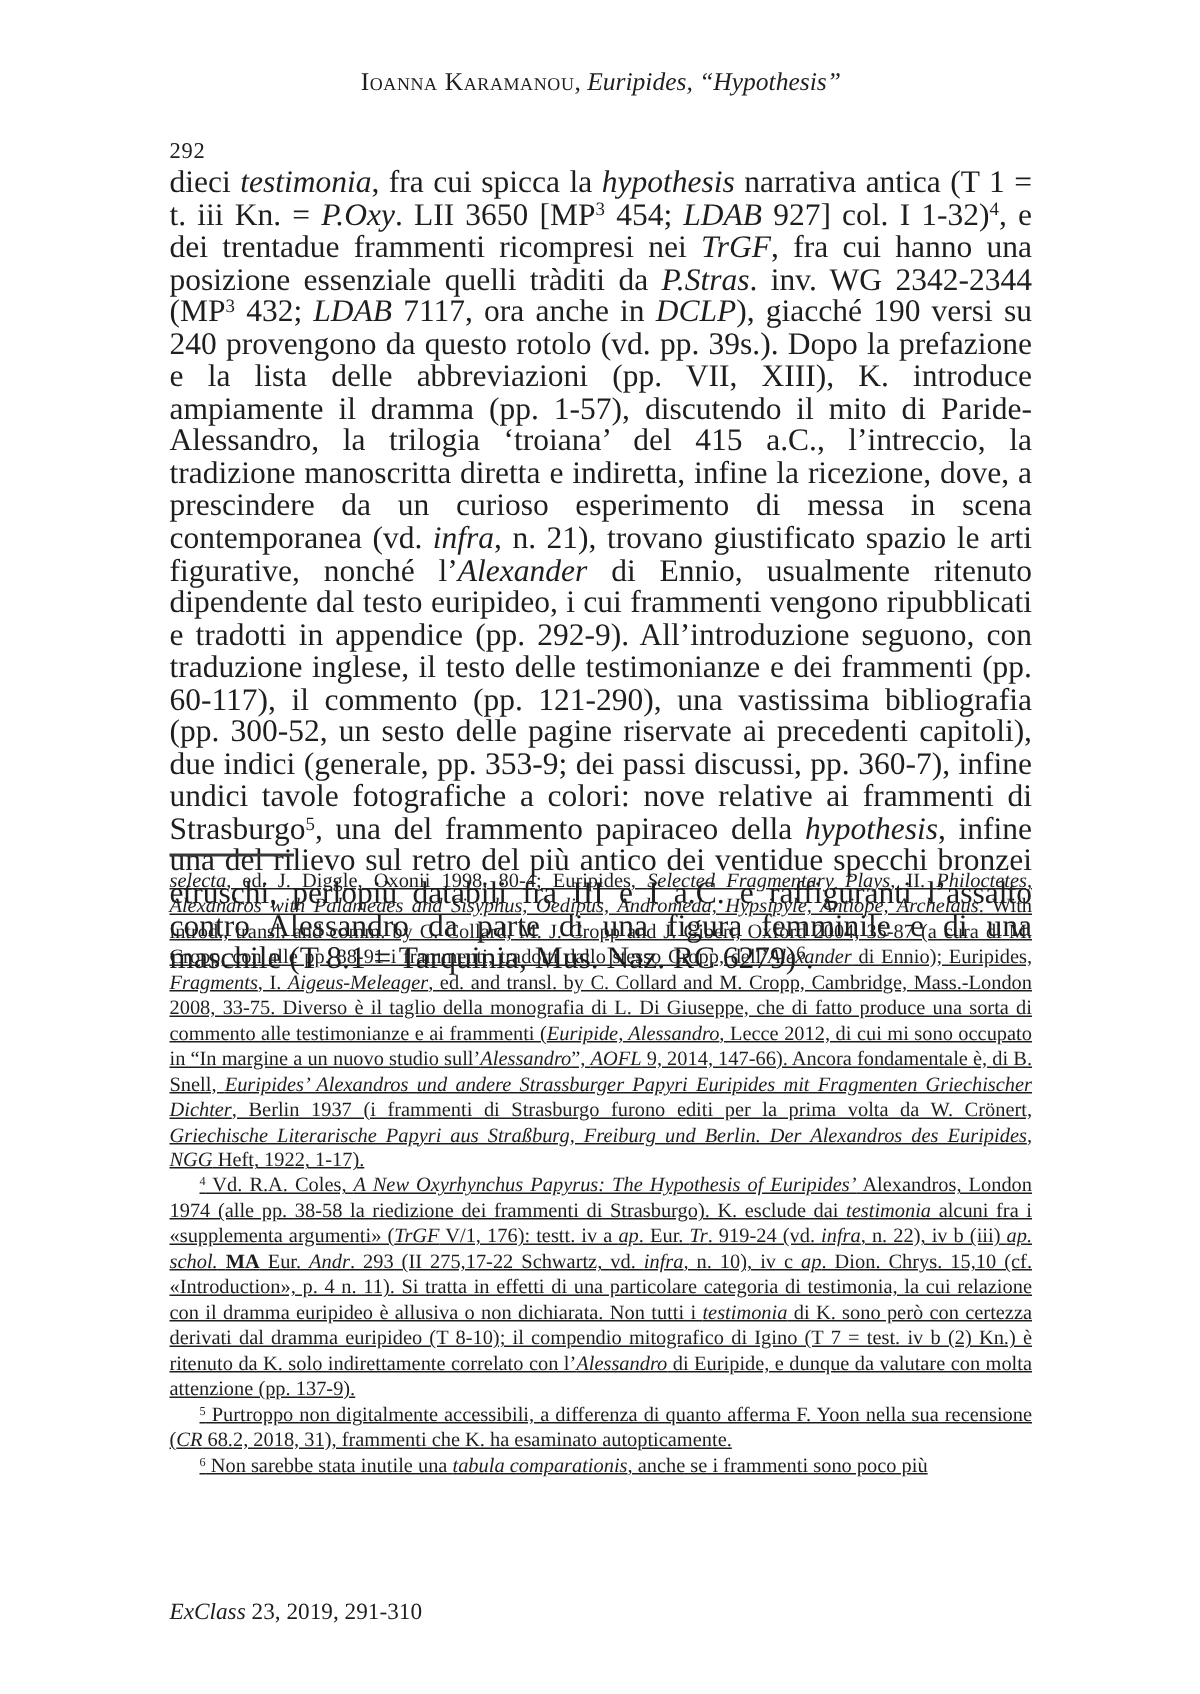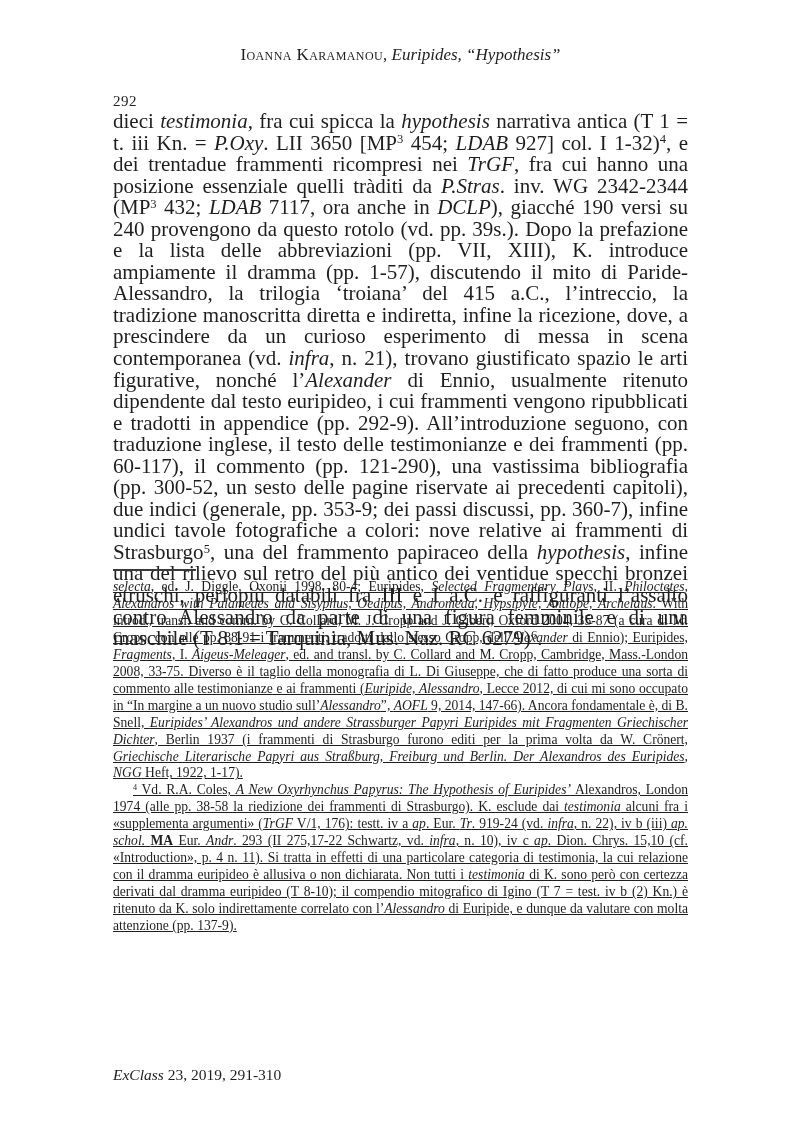--- a/index.html
+++ b/index.html
@@ -90,19 +90,21 @@
     </span>
   </div>
 
   <div class="body-paragraph">dieci <i>testimonia</i>, fra cui spicca la <i>hypothesis</i> narrativa antica (T 1 = t. iii Kn. = <i>P.Oxy</i>. LII 3650 [MP<sup>3</sup> 454; <i>LDAB</i> 927] col. I 1-32)<sup>4</sup>, e dei trentadue frammenti ricompresi nei <i>TrGF</i>, fra cui hanno una posizione essenziale quelli tràditi da <i>P.Stras</i>. inv. WG 2342-2344 (MP<sup>3</sup> 432; <i>LDAB</i> 7117, ora anche in <i>DCLP</i>), giacché 190 versi su 240 provengono da questo rotolo (vd. pp. 39s.). Dopo la prefazione e la lista delle abbreviazioni (pp. VII, XIII), K. introduce ampiamente il dramma (pp. 1-57), discutendo il mito di Paride-Alessandro, la trilogia ‘troiana’ del 415 a.C., l’intreccio, la tradizione manoscritta diretta e indiretta, infine la ricezione, dove, a prescindere da un curioso esperimento di messa in scena contemporanea (vd. <i>infra</i>, n. 21), trovano giustificato spazio le arti figurative, nonché l’<i>Alexander</i> di Ennio, usualmente ritenuto dipendente dal testo euripideo, i cui frammenti vengono ripubblicati e tradotti in appendice (pp. 292-9). All’introduzione seguono, con traduzione inglese, il testo delle testimonianze e dei frammenti (pp. 60-117), il commento (pp. 121-290), una vastissima bibliografia (pp. 300-52, un sesto delle pagine riservate ai precedenti capitoli), due indici (generale, pp. 353-9; dei passi discussi, pp. 360-7), infine undici tavole fotografiche a colori: nove relative ai frammenti di Strasburgo<sup>5</sup>, una del frammento papiraceo della <i>hypothesis</i>, infine una del rilievo sul retro del più antico dei ventidue specchi bronzei etruschi, perlopiù databili fra III e I a.C. e raffiguranti l’assalto contro Alessandro da parte di una figura femminile e di una maschile (T 8.1 = Tarquinia, Mus. Naz. RC 6279)<sup>6</sup>.</div>
 
   <div class="footnote-rule"></div>
 
   <div class="footnotes">
       <div class="footnote"><i>selecta</i>, ed. J. Diggle, Oxonii 1998, 80-4; Euripides, <i>Selected Fragmentary Plays</i>, II. <i>Philoctetes, Alexandros with Palamedes and Sisyphus, Oedipus, Andromeda, Hypsipyle, Antiope, Archelaus</i>. With introd., transl. and comm. by C. Collard, M. J. Cropp and J. Gibert, Oxford 2004, 35-87 (a cura di M. Cropp, con alle pp. 88-91 i frammenti, tradotti dallo stesso Cropp, dell’<i>Alexander</i> di Ennio); Euripides, <i>Fragments</i>, I. <i>Aigeus-Meleager</i>, ed. and transl. by C. Collard and M. Cropp, Cambridge, Mass.-London 2008, 33-75. Diverso è il taglio della monografia di L. Di Giuseppe, che di fatto produce una sorta di commento alle testimonianze e ai frammenti (<i>Euripide, Alessandro</i>, Lecce 2012, di cui mi sono occupato in “In margine a un nuovo studio sull’<i>Alessandro</i>”, <i>AOFL</i> 9, 2014, 147-66). Ancora fondamentale è, di B. Snell, <i>Euripides’ Alexandros und andere Strassburger Papyri Euripides mit Fragmenten Griechischer Dichter</i>, Berlin 1937 (i frammenti di Strasburgo furono editi per la prima volta da W. Crönert, <i>Griechische Literarische Papyri aus Straßburg, Freiburg und Berlin. Der Alexandros des Euripides</i>, <i>NGG</i> Heft, 1922, 1-17).</div>
       <div class="footnote indent"><sup>4</sup> Vd. R.A. Coles, <i>A New Oxyrhynchus Papyrus: The Hypothesis of Euripides’</i> Alexandros, London 1974 (alle pp. 38-58 la riedizione dei frammenti di Strasburgo). K. esclude dai <i>testimonia</i> alcuni fra i «supplementa argumenti» (<i>TrGF</i> V/1, 176): testt. iv a <i>ap</i>. Eur. <i>Tr</i>. 919-24 (vd. <i>infra</i>, n. 22), iv b (iii) <i>ap. schol.</i> <b>MA</b> Eur. <i>Andr</i>. 293 (II 275,17-22 Schwartz, vd. <i>infra</i>, n. 10), iv c <i>ap</i>. Dion. Chrys. 15,10 (cf. «Introduction», p. 4 n. 11). Si tratta in effetti di una particolare categoria di testimonia, la cui relazione con il dramma euripideo è allusiva o non dichiarata. Non tutti i <i>testimonia</i> di K. sono però con certezza derivati dal dramma euripideo (T 8-10); il compendio mitografico di Igino (T 7 = test. iv b (2) Kn.) è ritenuto da K. solo indirettamente correlato con l’<i>Alessandro</i> di Euripide, e dunque da valutare con molta attenzione (pp. 137-9).</div>
+      <div class="footnote indent"><sup>5</sup> Purtroppo non digitalmente accessibili, a differenza di quanto afferma F. Yoon nella sua recensione (<i>CR</i> 68.2, 2018, 31), frammenti che K. ha esaminato autopticamente.</div>
+      <div class="footnote indent"><sup>6</sup> Non sarebbe stata inutile una <i>tabula comparationis</i>, anche se i frammenti sono poco più</div>
     </div>
 
   <div class="footer">
     <span><i>ExClass</i> 23, 2019, 291-310</span>
   </div>
 
 </div>
 
 </body></html>

